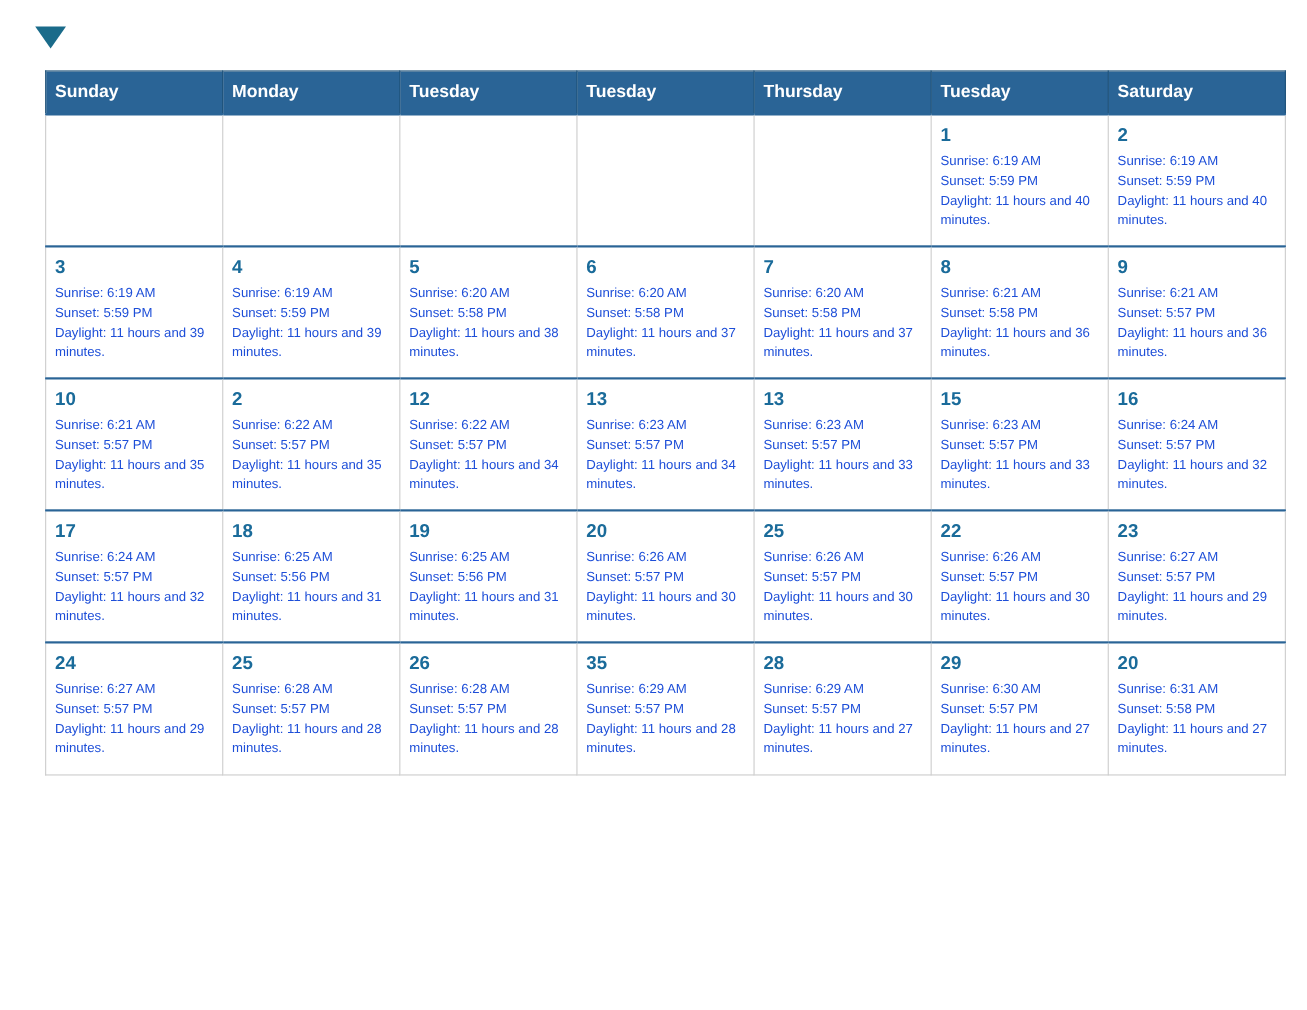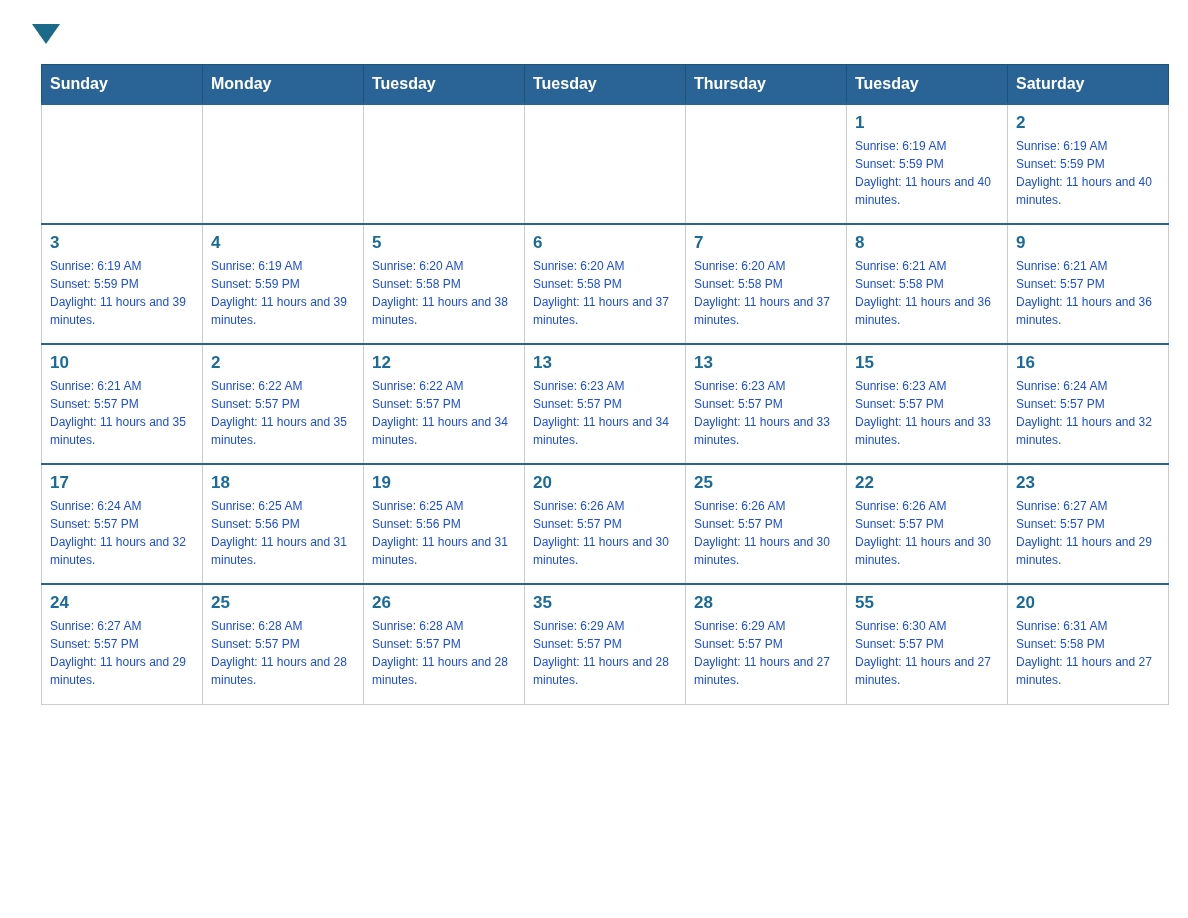--- a/index.html
+++ b/index.html
@@ -250,21 +250,21 @@
         </td>
         <td>
           <div class="day-number">35</div>
           <div class="day-info">Sunrise: 6:29 AM<br>Sunset: 5:57 PM<br>Daylight: 11 hours and 28 minutes.</div>
         </td>
         <td>
           <div class="day-number">28</div>
           <div class="day-info">Sunrise: 6:29 AM<br>Sunset: 5:57 PM<br>Daylight: 11 hours and 27 minutes.</div>
         </td>
         <td>
-          <div class="day-number">55</div>
+          <div class="day-number">29</div>
           <div class="day-info">Sunrise: 6:30 AM<br>Sunset: 5:57 PM<br>Daylight: 11 hours and 27 minutes.</div>
         </td>
         <td>
           <div class="day-number">20</div>
           <div class="day-info">Sunrise: 6:31 AM<br>Sunset: 5:58 PM<br>Daylight: 11 hours and 27 minutes.</div>
         </td>
       </tr>
     </tbody>
 </table>
 

